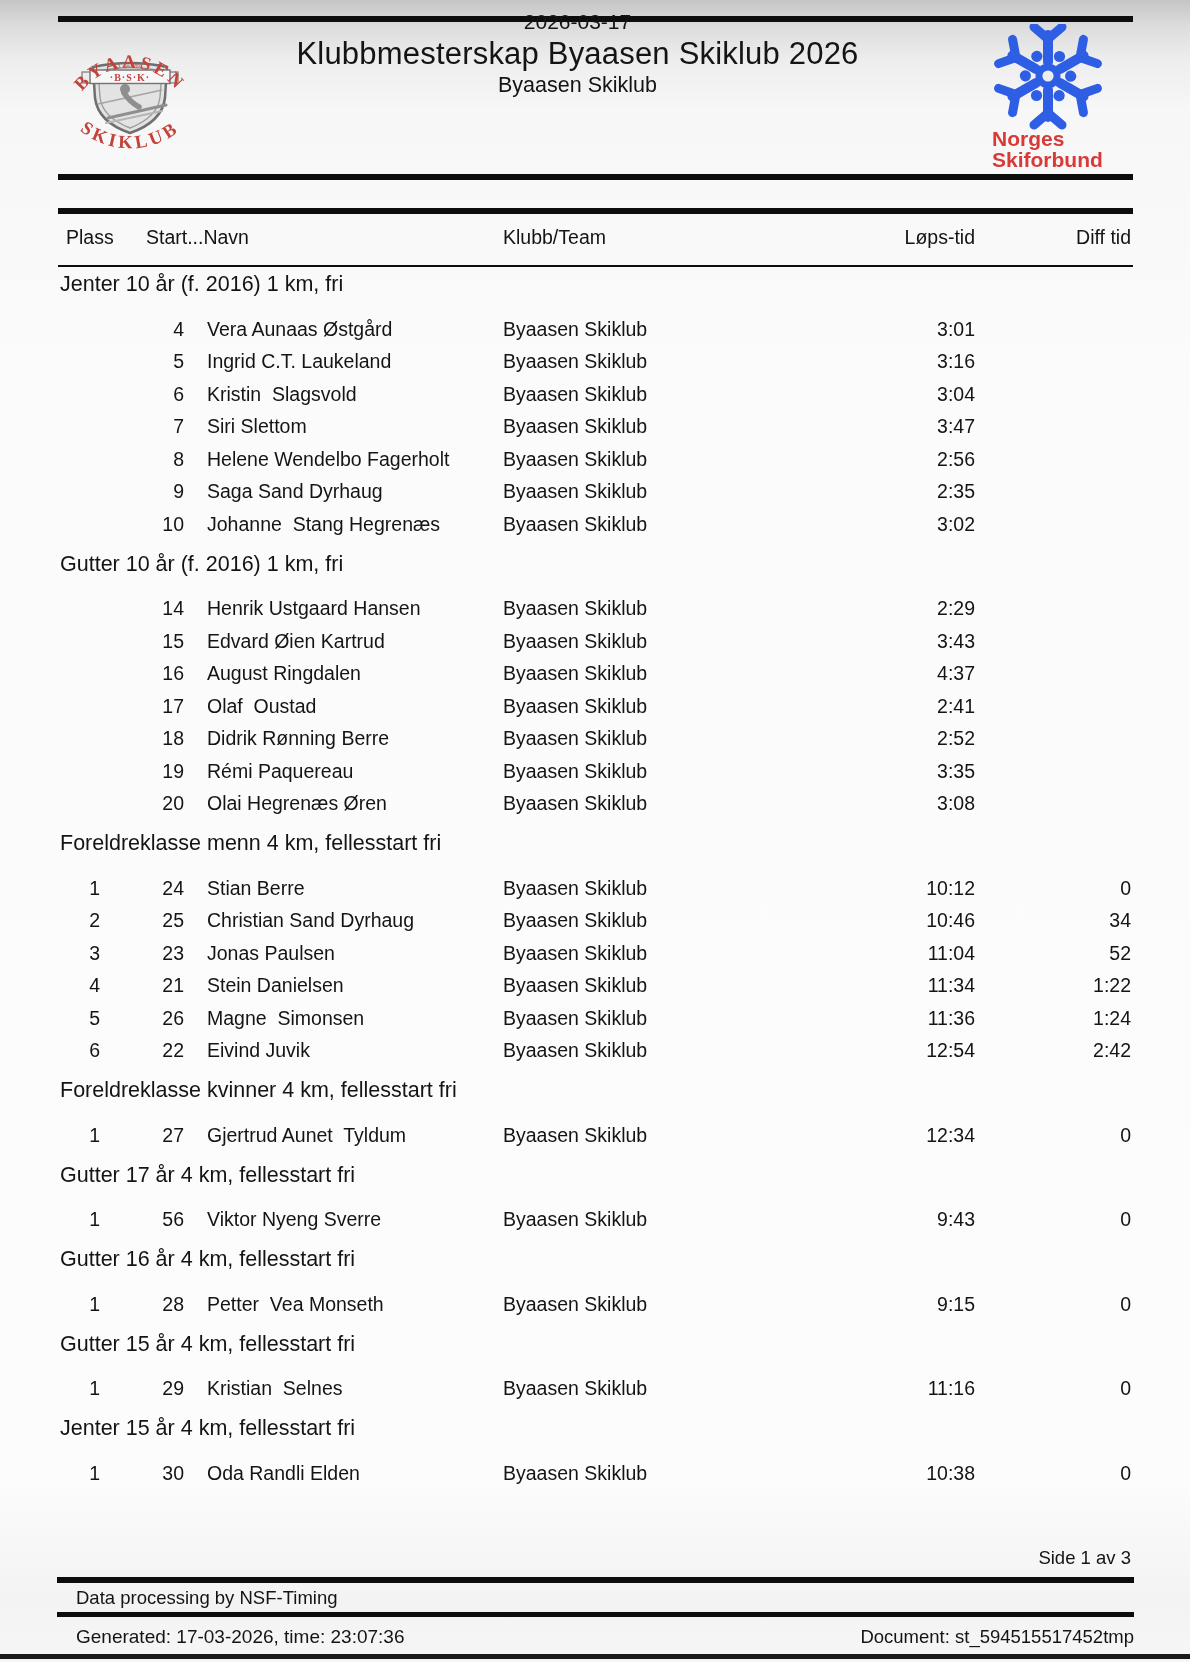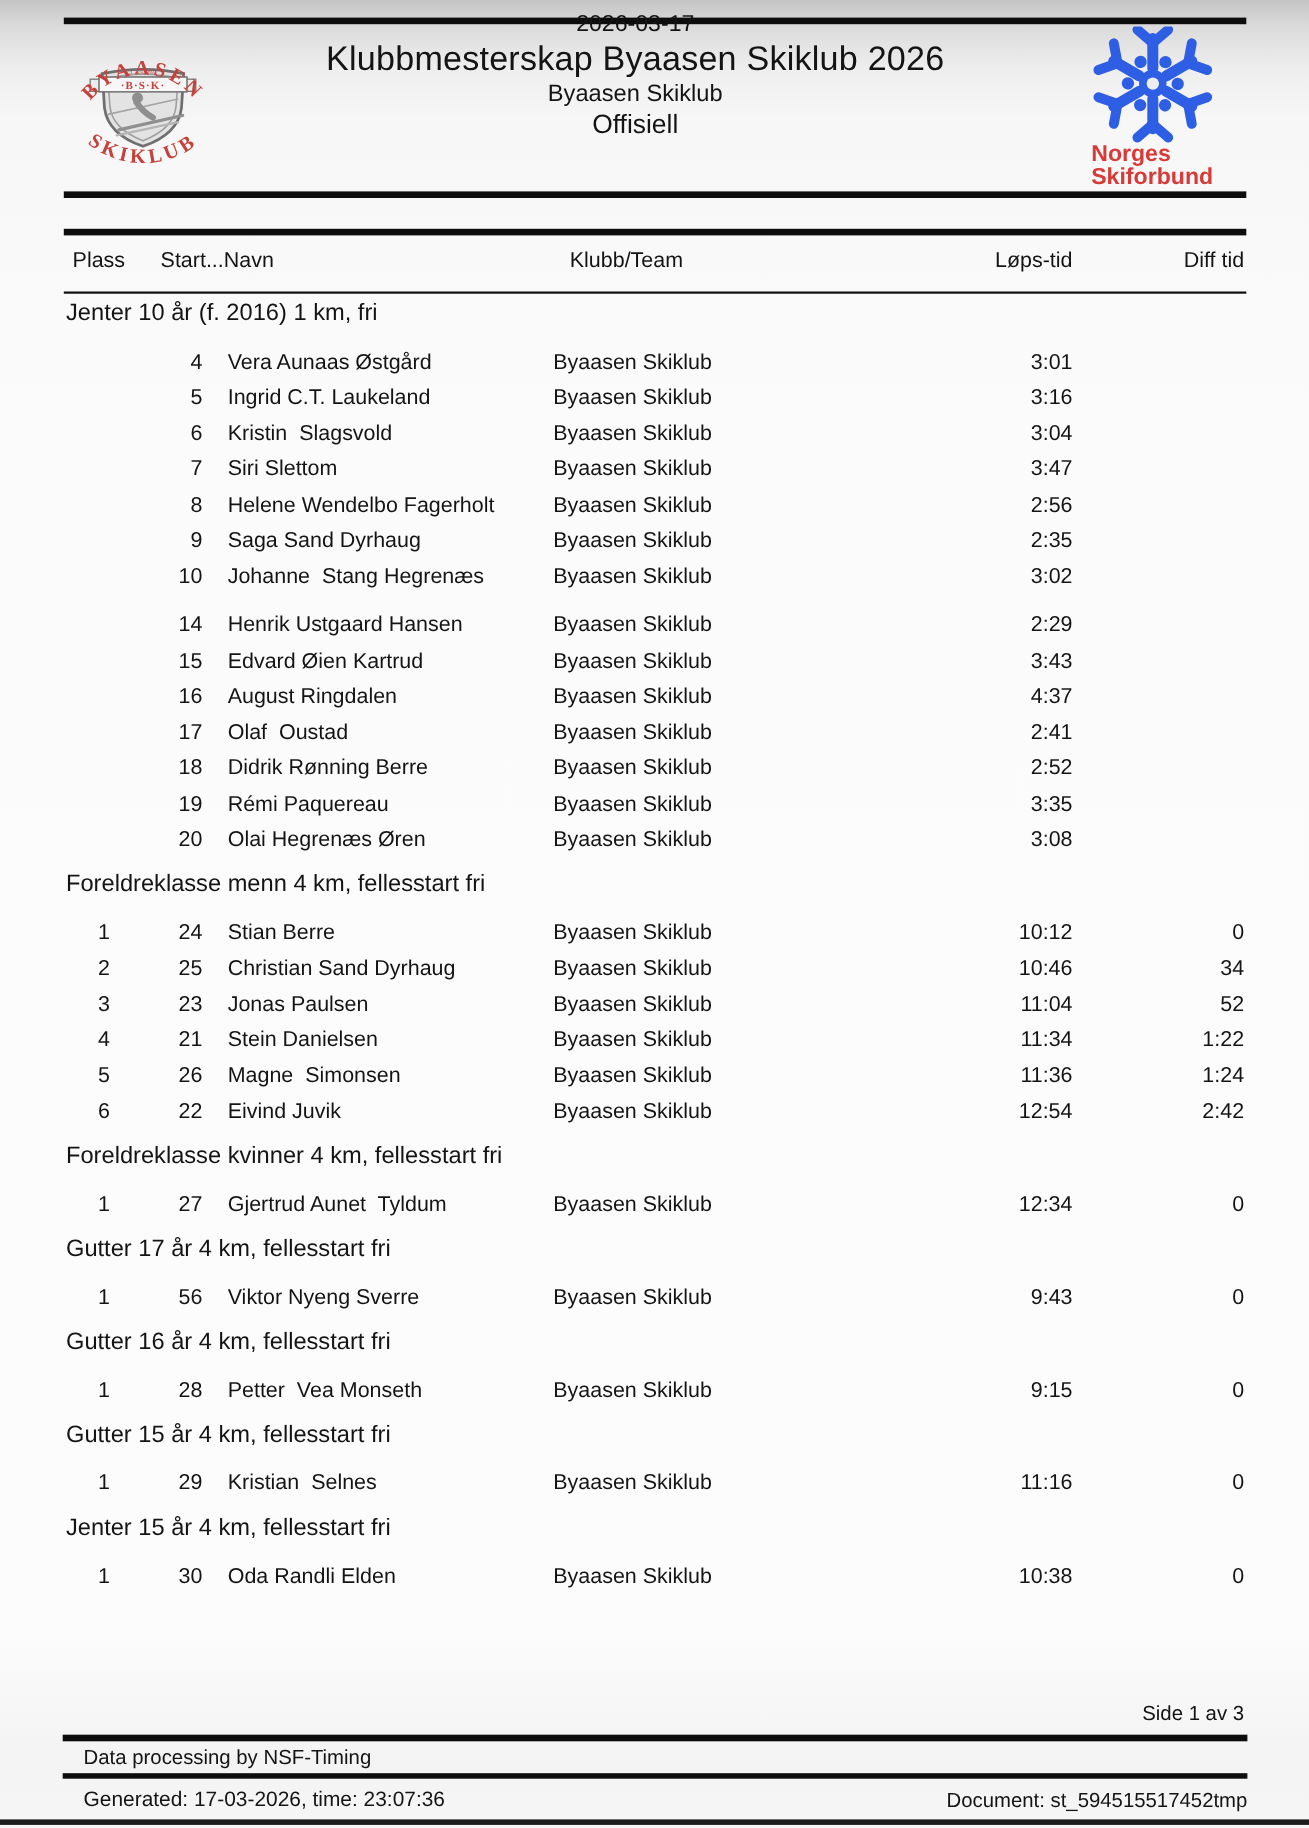--- a/index.html
+++ b/index.html
@@ -83,21 +83,20 @@
       <text font-size="18.5" font-weight="bold" fill="#c4423c" font-family="Liberation Serif, serif" letter-spacing="3.5">
         <textPath href="#arcBot" startOffset="50%" text-anchor="middle">SKIKLUB</textPath>
       </text>
     </svg>
   </div>
 
   <div class="head-center">
     <div class="h-date">2026-03-17</div>
     <div class="h-title">Klubbmesterskap Byaasen Skiklub 2026</div>
     <div class="h-sub">Byaasen Skiklub</div>
-    <div class="h-off">Offisiell</div>
   </div>
 
   <div class="abs" style="left:986px; top:24px;">
     <svg width="148" height="148" viewBox="0 0 148 148">
       <g stroke="#2e5ee4" stroke-linecap="round" fill="#2e5ee4">
         <g>
           <g transform="rotate(0,62,52)">
             <line x1="62" y1="38" x2="62" y2="11" stroke-width="10"></line>
             <line x1="62" y1="15" x2="48" y2="3" stroke-width="9"></line>
             <line x1="62" y1="15" x2="76" y2="3" stroke-width="9"></line>
@@ -138,21 +137,21 @@
         <circle cx="62" cy="52" r="5.6" fill="#ededed" stroke="none"></circle>
       </g>
       <text x="6" y="122" font-size="21" font-weight="bold" fill="#d83a38" font-family="Liberation Sans, sans-serif">Norges</text>
       <text x="6" y="143" font-size="21" font-weight="bold" fill="#d83a38" font-family="Liberation Sans, sans-serif">Skiforbund</text>
     </svg>
   </div>
 
   <div class="thead">
     <span style="left:66px;">Plass</span>
     <span style="left:146px;">Start...Navn</span>
-    <span style="left:518px;">Klubb/Team</span>
+    <span style="left:503px;">Klubb/Team</span>
     <span style="right:215px;">Løps-tid</span>
     <span style="right:59px;margin-left:36px;">Diff tid</span>
   </div>
 
   <div class="sections">
   <div class="section">
     <div class="section-title">Jenter 10 år (f. 2016) 1 km, fri</div>
     <div class="rows">
   <div class="row">
     <div class="c-plass"></div>
@@ -213,20 +212,21 @@
     <div class="c-start">10</div>
     <div class="c-navn">Johanne  Stang Hegrenæs</div>
     <div class="c-klubb">Byaasen Skiklub</div>
     <div class="c-tid">3:02</div>
     <div class="c-diff"></div>
   </div>
 </div>
   </div>
 
   <div class="section">
+    <div class="section-title">Gutter 10 år (f. 2016) 1 km, fri</div>
     <div class="rows">
   <div class="row">
     <div class="c-plass"></div>
     <div class="c-start">14</div>
     <div class="c-navn">Henrik Ustgaard Hansen</div>
     <div class="c-klubb">Byaasen Skiklub</div>
     <div class="c-tid">2:29</div>
     <div class="c-diff"></div>
   </div>
 

